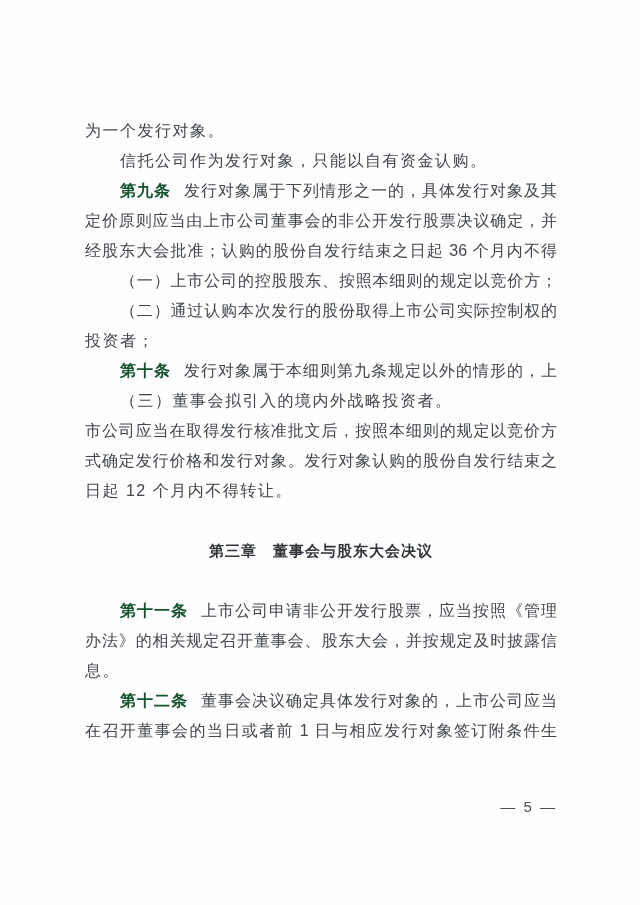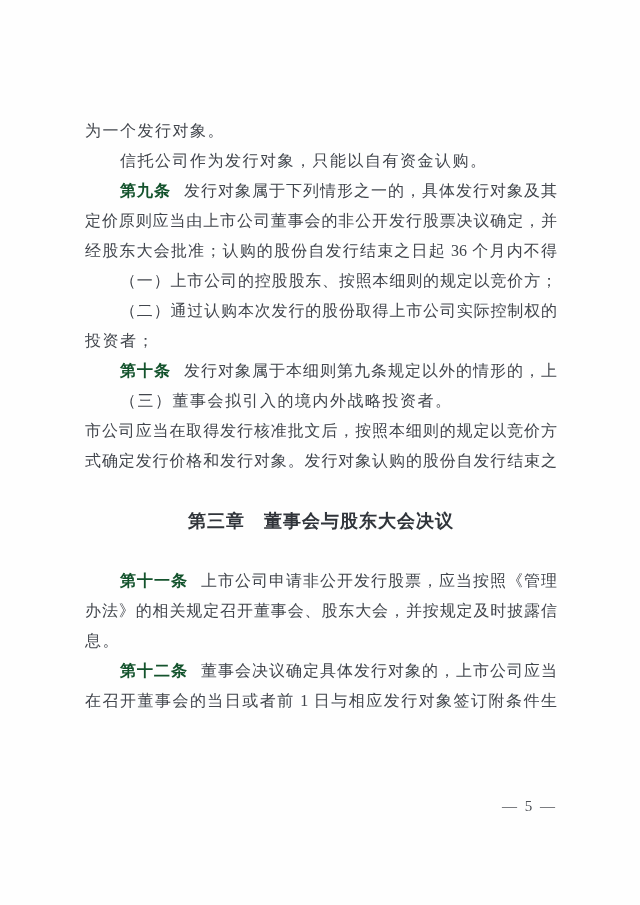--- a/index.html
+++ b/index.html
@@ -6,21 +6,21 @@
     margin: 0;
     padding: 0;
     background: #e9e9e9;
   }
   .page {
     position: relative;
     width: 640px;
     height: 905px;
     margin: 0 auto;
     background: #fefefe;
-    font-family: Liberation Serif, serif;
+    font-family: Liberation Sans, sans-serif;
     color: #42464d;
     overflow: hidden;
   }
   .text-column {
     position: absolute;
     left: 85px;
     top: 116px;
     width: 472px;
   }
   .line {
@@ -38,21 +38,21 @@
   .line.indent {
     padding-left: 35px;
   }
   .line.spacer {
     height: 30px;
   }
   .line.heading {
     text-align: center;
     text-align-last: center;
     font-weight: bold;
-    font-size: 18px;
+    font-size: 15px;
     letter-spacing: 1px;
     color: #30343a;
     padding-left: 0;
   }
   .article-no {
     font-weight: bold;
     color: #14532d;
     margin-right: 13px;
   }
   .page-number {
@@ -76,20 +76,21 @@
       <div class="line body indent justify"><span class="article-no">第九条</span><span>发行对象属于下列情形之一的，具体发行对象及其</span></div>
       <div class="line body justify"><span>定价原则应当由上市公司董事会的非公开发行股票决议确定，并</span></div>
       <div class="line body justify"><span>经股东大会批准；认购的股份自发行结束之日起 36 个月内不得</span></div>
       <div class="line body indent justify"><span>（一）上市公司的控股股东、按照本细则的规定以竞价方；</span></div>
       <div class="line body indent justify"><span>（二）通过认购本次发行的股份取得上市公司实际控制权的</span></div>
       <div class="line body"><span>投资者；</span></div>
       <div class="line body indent justify"><span class="article-no">第十条</span><span>发行对象属于本细则第九条规定以外的情形的，上</span></div>
       <div class="line body indent"><span>（三）董事会拟引入的境内外战略投资者。</span></div>
       <div class="line body justify"><span>市公司应当在取得发行核准批文后，按照本细则的规定以竞价方</span></div>
       <div class="line body justify"><span>式确定发行价格和发行对象。发行对象认购的股份自发行结束之</span></div>
+      <div class="line body"><span>日起 12 个月内不得转让。</span></div>
       <div class="line spacer"></div>
       <div class="line heading"><span>第三章　董事会与股东大会决议</span></div>
       <div class="line spacer"></div>
       <div class="line body indent justify"><span class="article-no">第十一条</span><span>上市公司申请非公开发行股票，应当按照《管理</span></div>
       <div class="line body justify"><span>办法》的相关规定召开董事会、股东大会，并按规定及时披露信</span></div>
       <div class="line body"><span>息。</span></div>
       <div class="line body indent justify"><span class="article-no">第十二条</span><span>董事会决议确定具体发行对象的，上市公司应当</span></div>
       <div class="line body justify"><span>在召开董事会的当日或者前 1 日与相应发行对象签订附条件生</span></div>
     </div>
   <div class="page-number">— 5 —</div>

